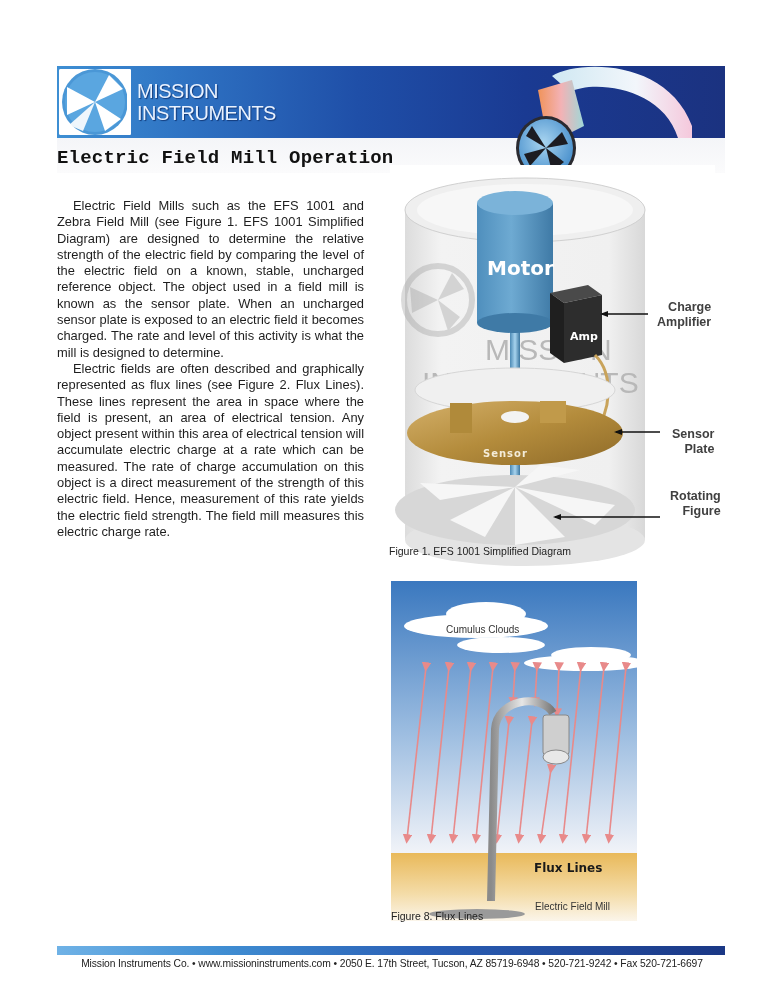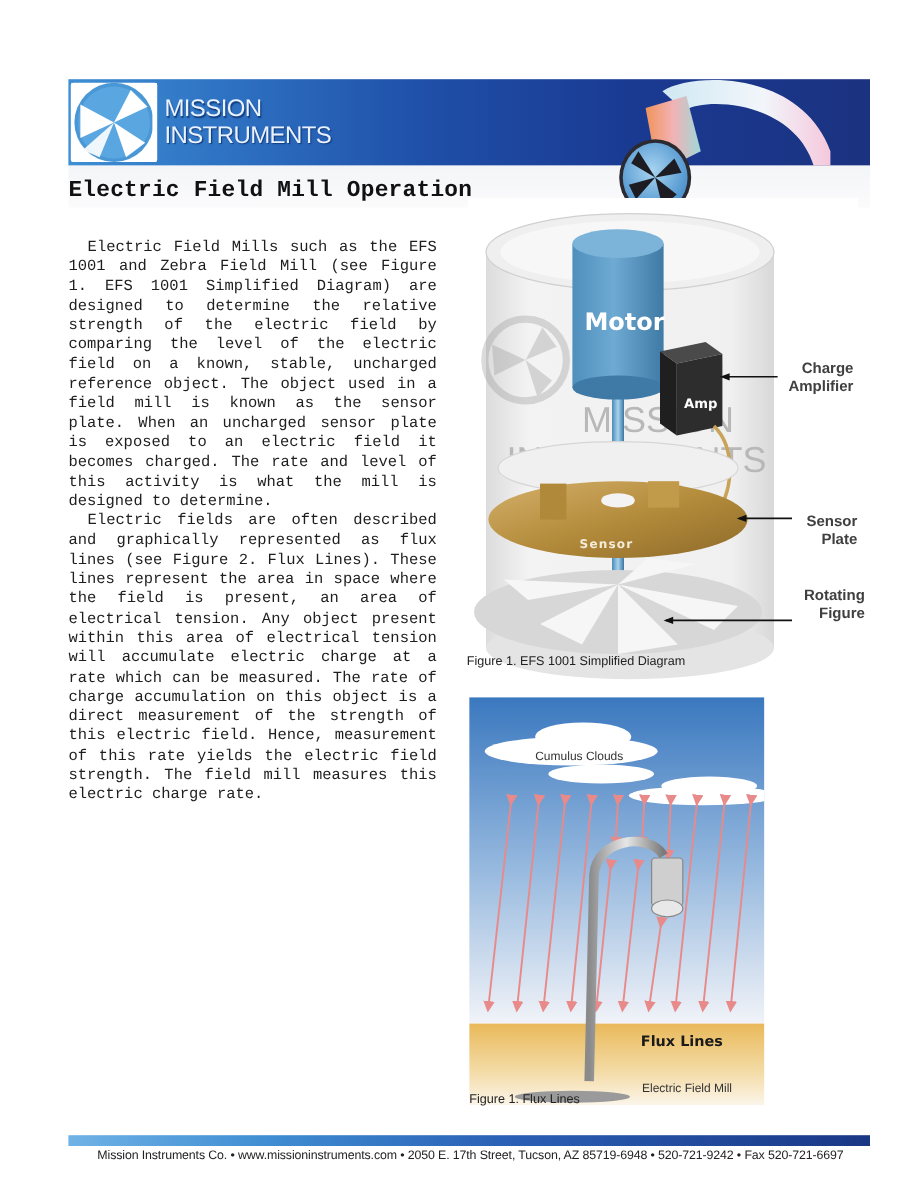--- a/index.html
+++ b/index.html
@@ -12,21 +12,21 @@
   .banner-under { position:absolute; left:0; top:72px; width:668px; height:35px;
     background: linear-gradient(180deg, #f4f5f8 0%, #fbfbfc 100%); }
   .logo-box { position:absolute; left:2px; top:3px; width:72px; height:66px; background:#ffffff; border-radius:2px; overflow:hidden; }
   .logo-text { position:absolute; left:80px; top:14px; color:#e9f2ff; font-family:"Liberation Sans", sans-serif; font-size:20px; line-height:22px; letter-spacing:-0.5px; text-shadow:1px 1px 1px #123a7a; }
   .instrument { position:absolute; left:425px; top:0; width:243px; height:107px; }
 
   
   .title { position:absolute; left:57px; top:147px; margin:0; font-family:Liberation Mono, monospace; font-weight:bold; font-size:19px; letter-spacing:0.2px; color:#111; }
 
   
-  .body-text { position:absolute; left:57px; top:198px; width:307px; font-family:Liberation Mono, monospace; font-size:12.9px; line-height:16.3px; text-align:justify; color:#1e1e1e; }
+  .body-text { position:absolute; left:57px; top:198px; width:307px; font-family:Liberation Sans, sans-serif; font-size:12.9px; line-height:16.3px; text-align:justify; color:#1e1e1e; }
   .body-text p { margin:0; text-indent:16px; }
 
   
   .fig1 { position:absolute; left:390px; top:165px; width:325px; height:405px; }
   .fig-label { position:absolute; font-family:"Liberation Sans", sans-serif; font-weight:bold; font-size:12.5px; line-height:15px; color:#404040;text-align:right; }
   .caption { position:absolute; font-family:"Liberation Sans", sans-serif; font-size:10.5px; color:#222; }
 
   
   .fig2 { position:absolute; left:391px; top:581px; width:280px; height:340px; }
 
@@ -236,17 +236,17 @@
     </g>
 
     <path d="M100,320 L104,148 C106,118 150,112 162,132" stroke="url(#pole)" stroke-width="8" fill="none"></path>
     <ellipse cx="86" cy="333" rx="48" ry="5" fill="#9a9a9a"></ellipse>
 
     <rect x="152" y="134" width="26" height="40" rx="3" fill="#cfcfcf" stroke="#888"></rect>
     <ellipse cx="165" cy="176" rx="13" ry="7" fill="#e8e8e8" stroke="#888"></ellipse>
     <text x="143" y="291" font-family="DejaVu Sans, sans-serif" font-weight="bold" font-size="12" fill="#1a1a1a">Flux Lines</text>
     <text x="144" y="329" font-family="Liberation Sans, sans-serif" font-size="10" fill="#333">Electric Field Mill</text>
   </svg>
-  <div class="caption" style="left:0px;top:329px;">Figure 1. Flux Lines</div>
+  <div class="caption" style="left:0px;top:329px;">Figure 8. Flux Lines</div>
 </div>
 
 <div class="footer-bar"></div>
 <div class="footer-text">Mission Instruments Co. • www.missioninstruments.com • 2050 E. 17th Street, Tucson, AZ 85719-6948 • 520-721-9242 • Fax 520-721-6697</div>
 
 </body></html>

